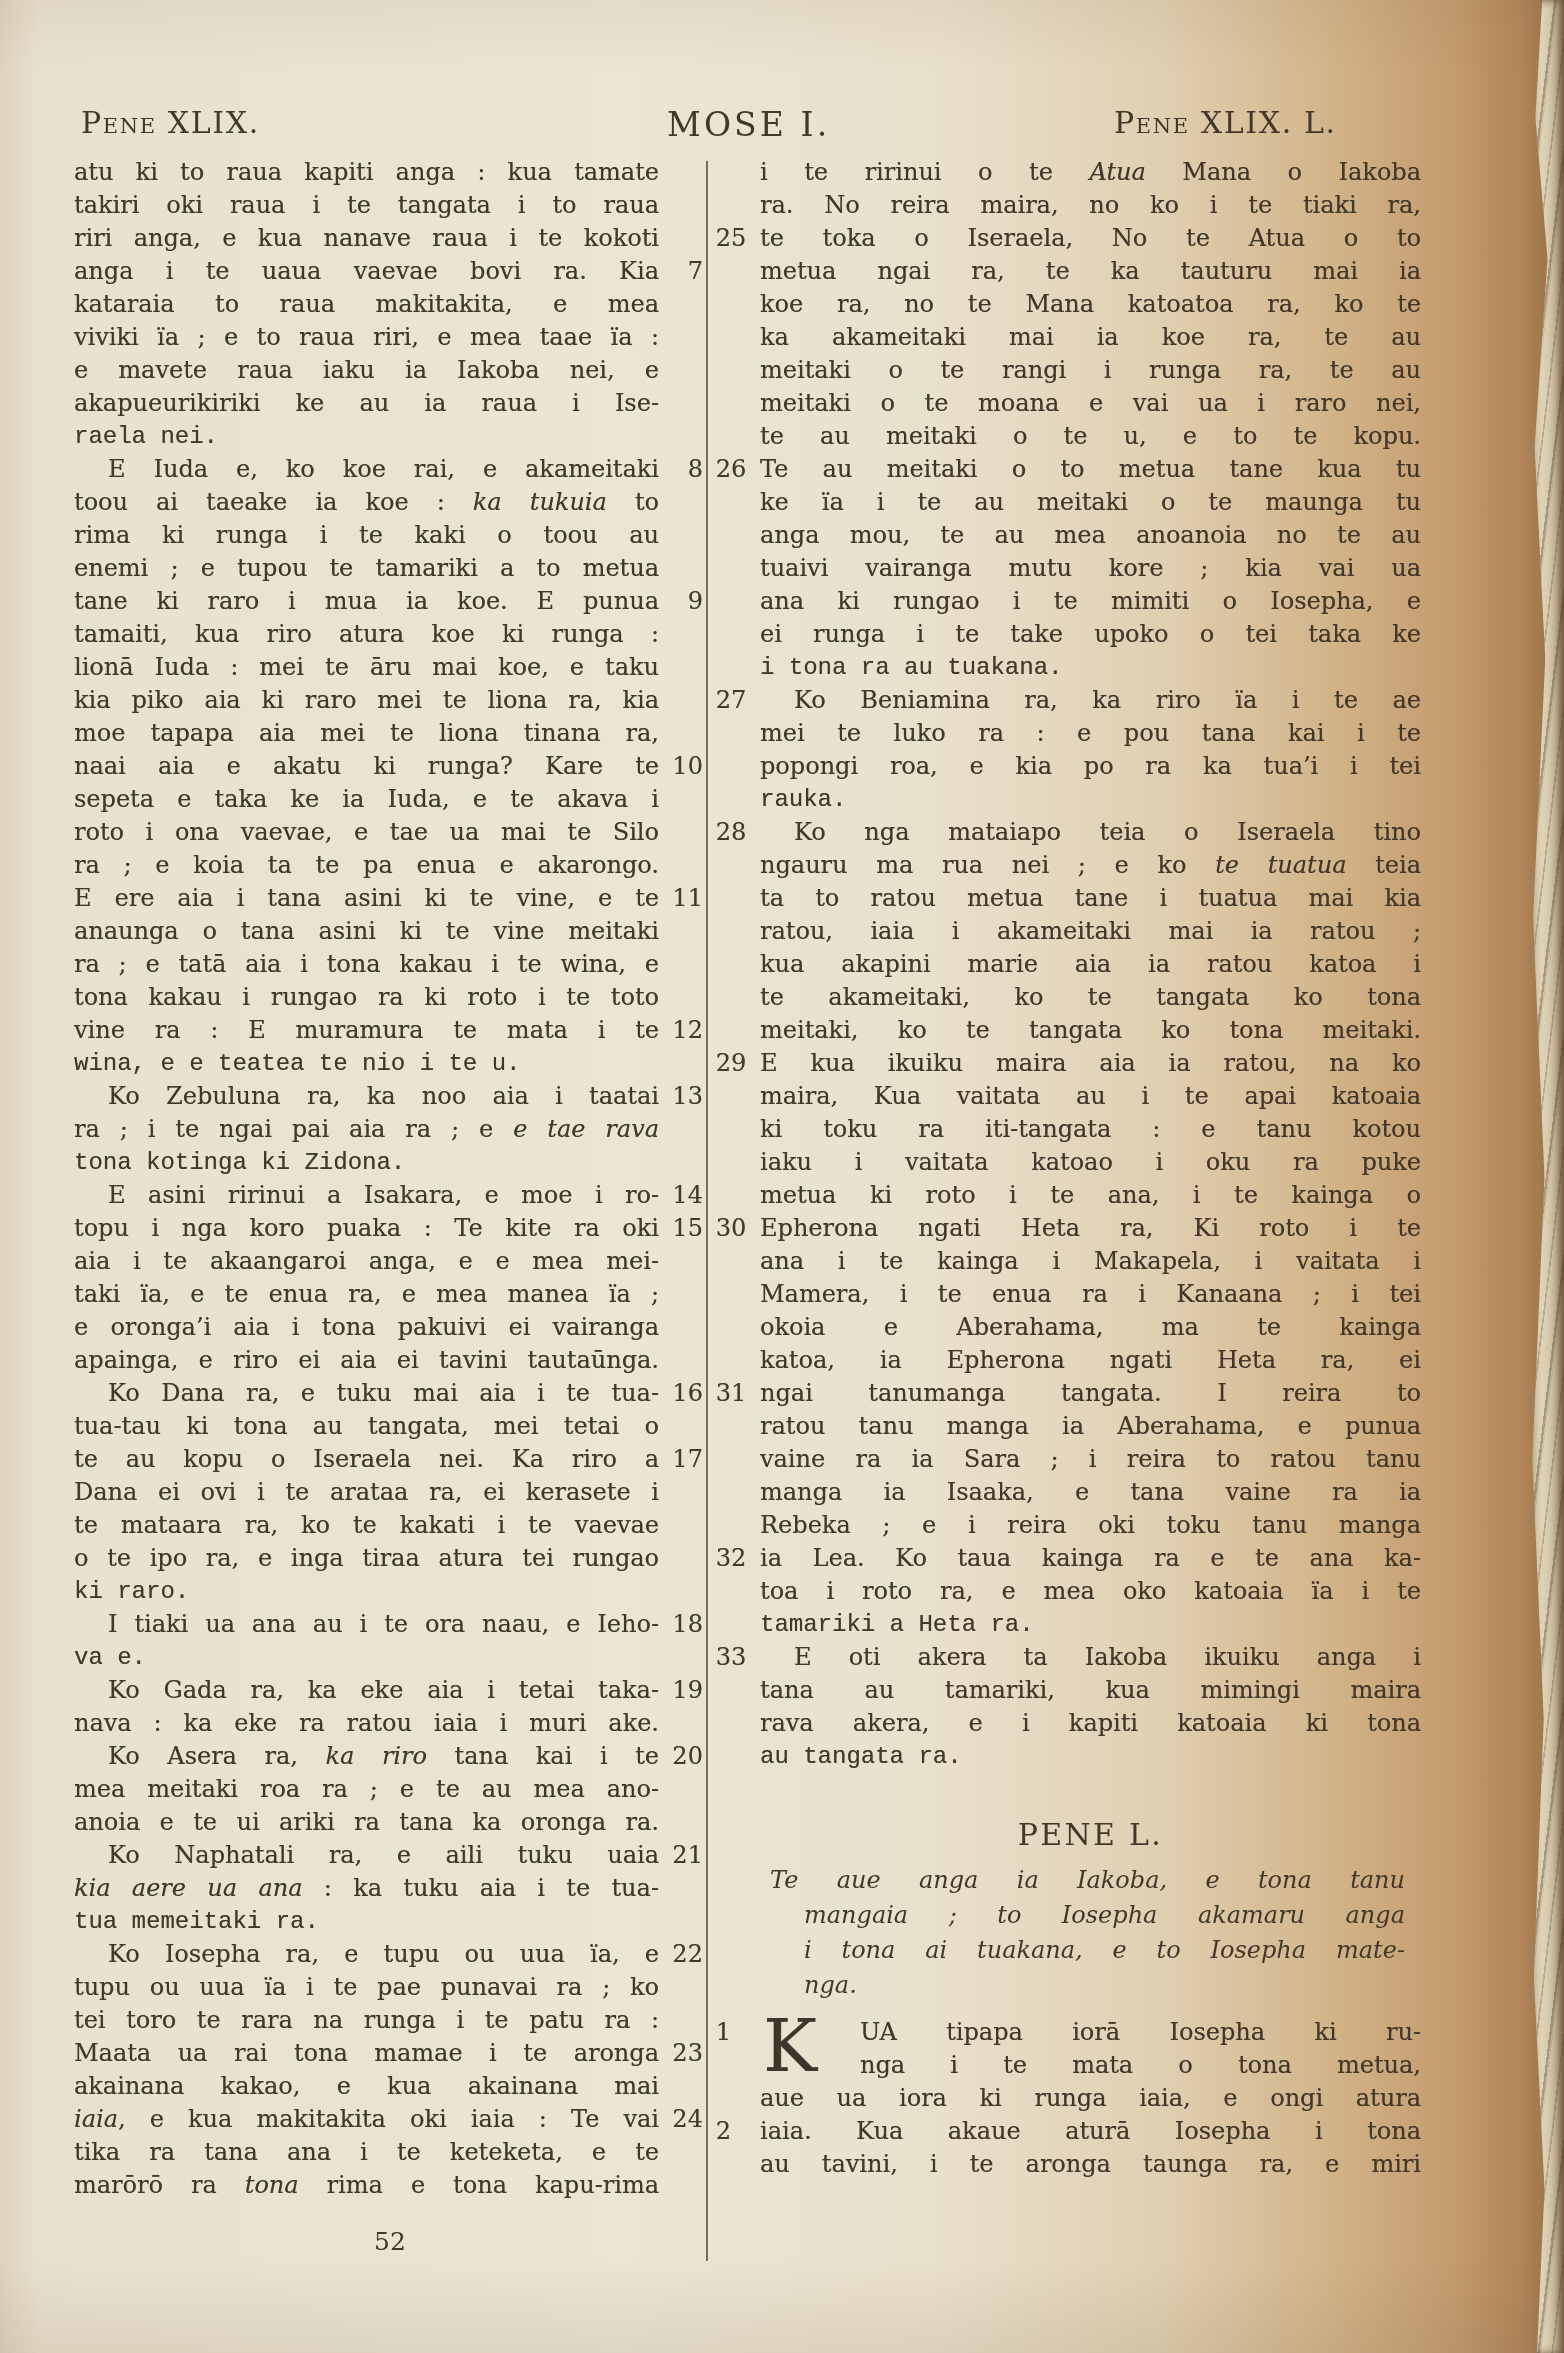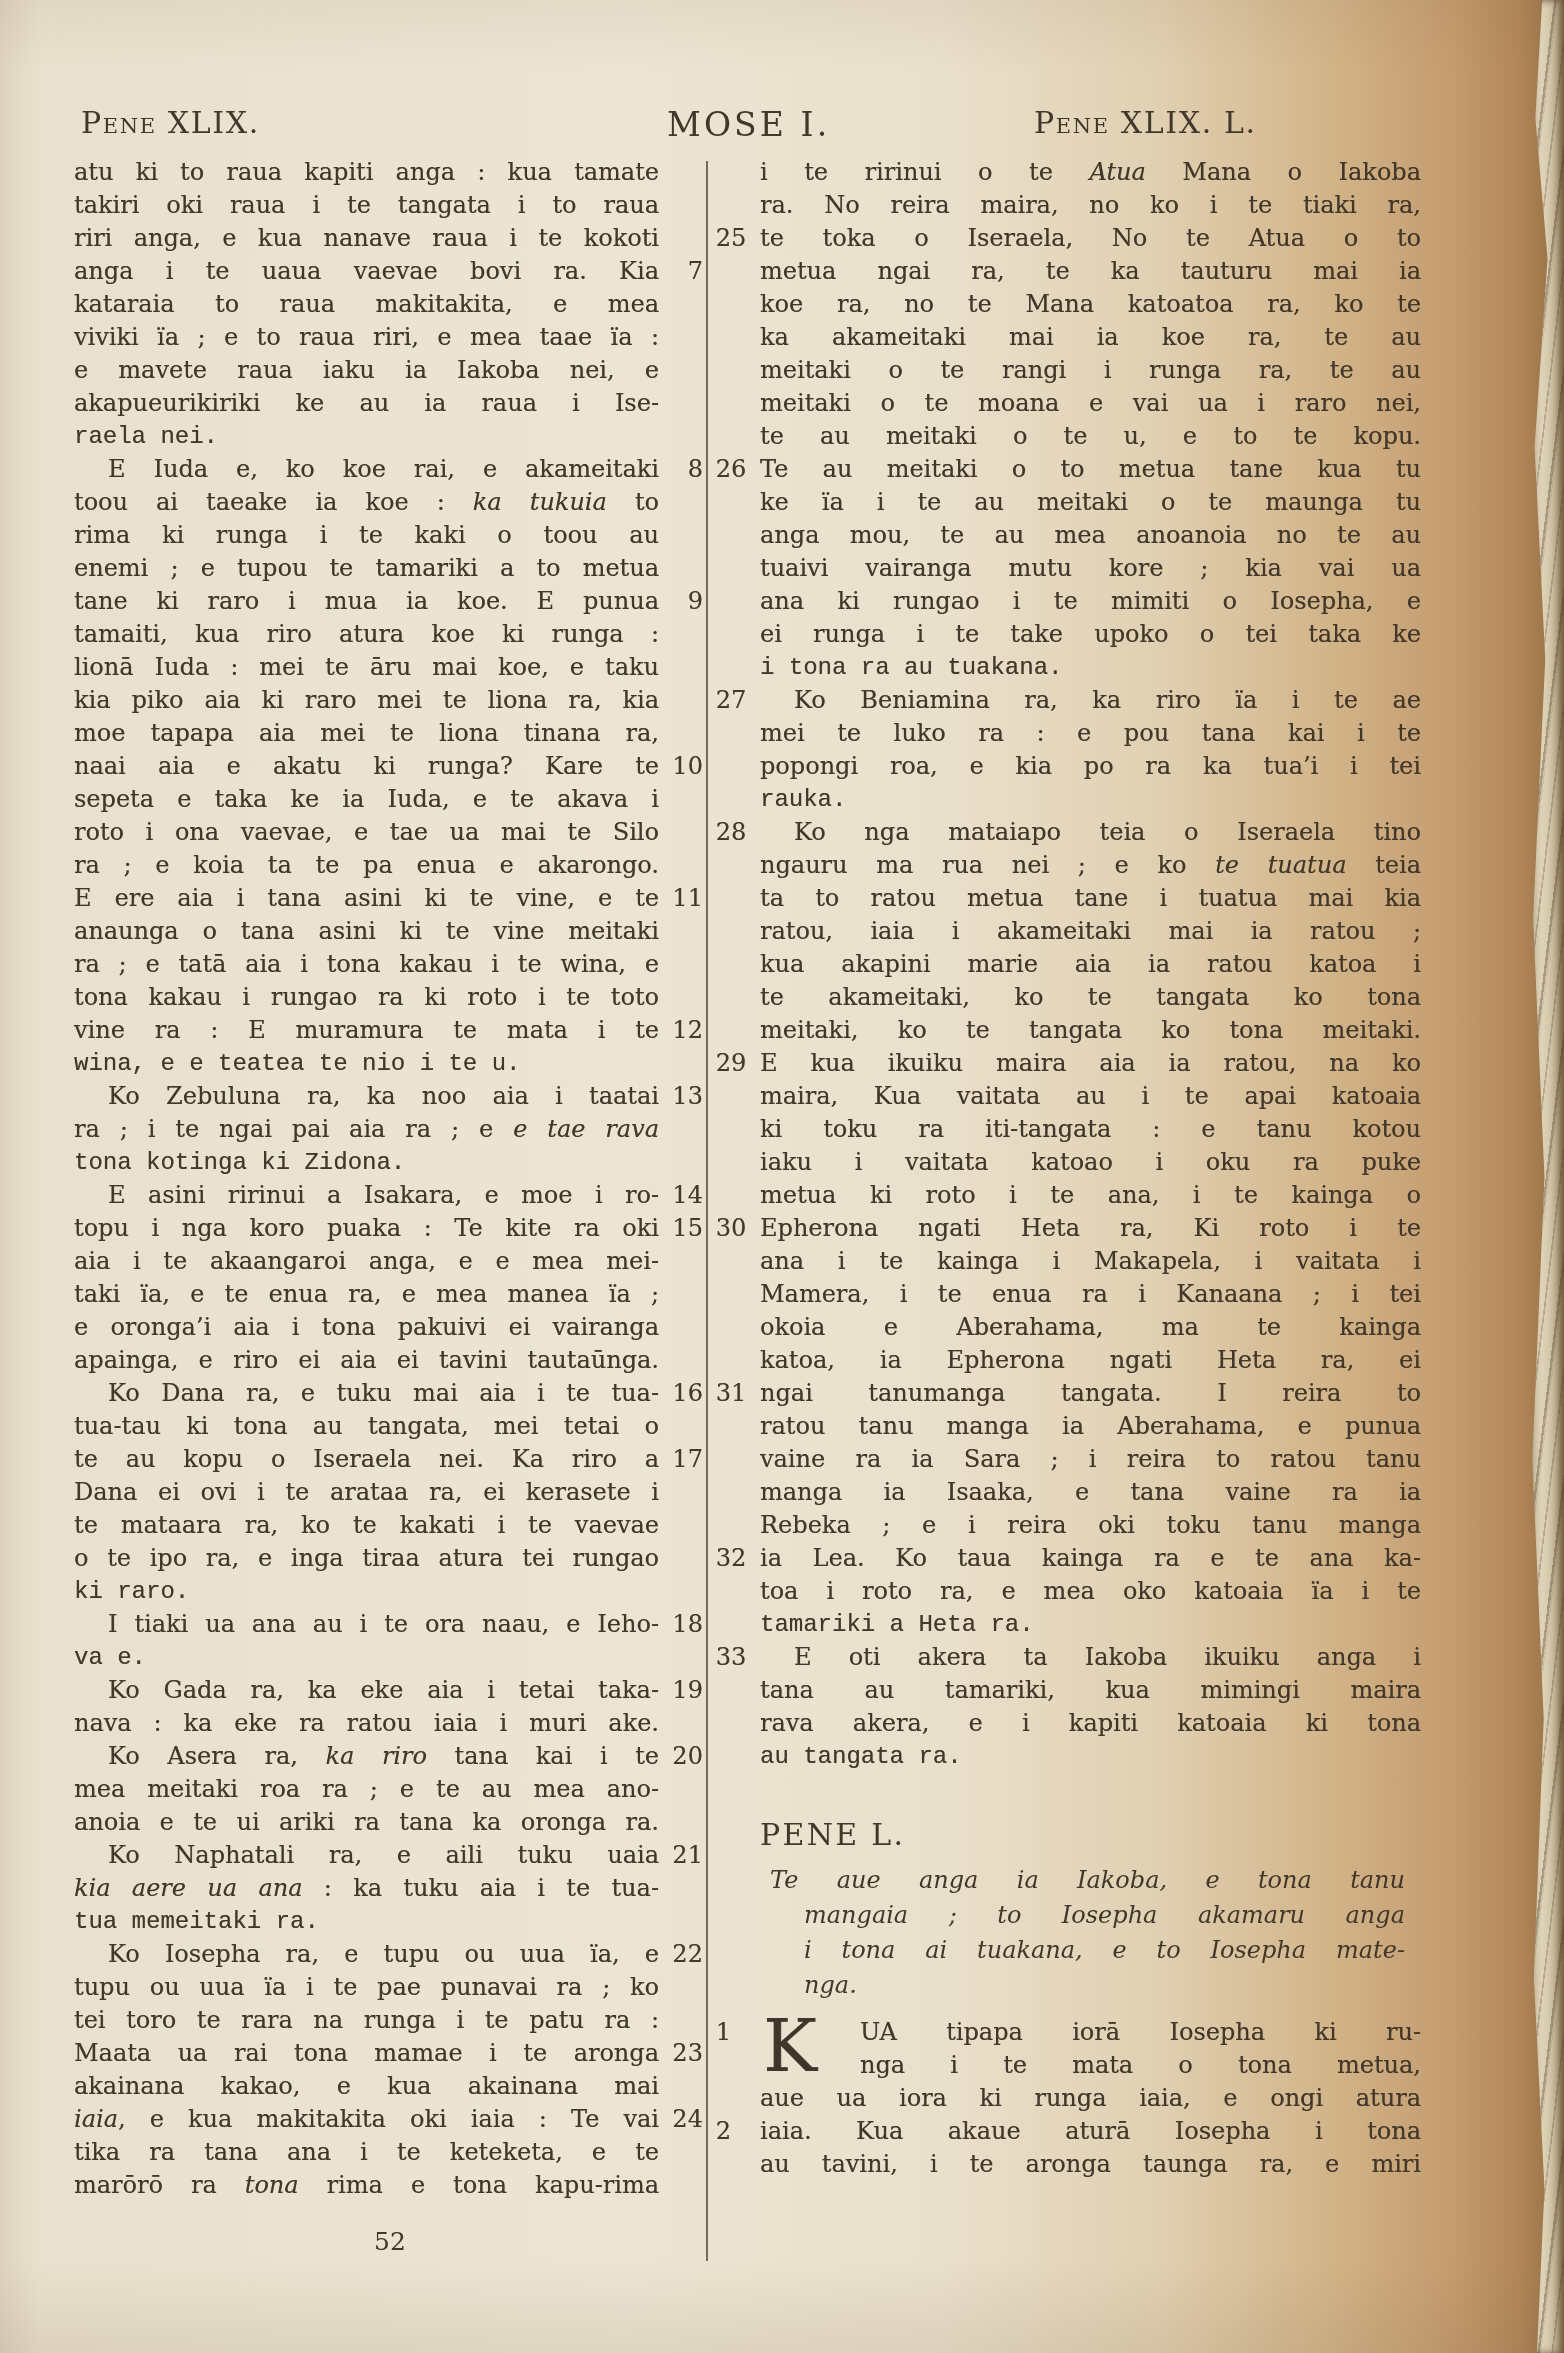--- a/index.html
+++ b/index.html
@@ -12,41 +12,41 @@
     background:
       linear-gradient(180deg, rgba(120,95,65,.08), rgba(0,0,0,0) 3%, rgba(0,0,0,0) 96%, rgba(120,95,65,.12)),
       linear-gradient(90deg, #ddd3bf 0%, #e9e1cf 2.5%, #ece5d4 40%, #e9e0cc 60%, #e0d0b2 74%, #d2b489 85%, #c39b6e 93%, #b2875a 97%, #8f6b41 100%);
   }
   
   .runhead{position:absolute;top:105px;white-space:nowrap;}
   .rh-small{font-size:30px;font-variant:small-caps;letter-spacing:1.6px;}
   .rh-center{font-size:33px;letter-spacing:3.1px;}
   #hdr-left{left:81px;}
   #hdr-center{left:667px;}
-  #hdr-right{left:1034px;}
+  #hdr-right{left:1114px;}
   
   .rule{position:absolute;left:706px;top:161px;width:2.3px;height:2100px;background:rgba(74,60,44,.72);}
   
   .col{position:absolute;top:156px;font-size:24px;line-height:33px;}
   #col-left{left:74px;width:632px;}
   #col-right{left:711px;width:710px;}
   .row{display:flex;box-sizing:border-box;height:33px;}
   .ln{box-sizing:border-box;text-align:justify;text-align-last:justify;white-space:normal;
       text-shadow:0.2px 0 0 rgba(65,55,42,.55);}
   #col-left .ln{width:585px;}
   #col-right .ln{width:661px;}
   .ln.end{text-align-last:left;font-family:Liberation Mono, monospace;}
   .ln.ind{text-indent:34px;}
   .ln.pad{padding-left:100px;}
   .it{font-style:italic;}
   .vnum{box-sizing:border-box;font-size:24px;color:#46392a;text-shadow:0.2px 0 0 rgba(65,55,42,.5);}
   .vnum.side-r{width:47px;text-align:right;padding-right:3.1px;}
   .vnum.side-l{width:49px;text-align:left;padding-left:4.7px;}
   
-  .chap-title{margin:43px 0 0 49px;width:661px;font-size:30px;letter-spacing:2.3px;line-height:38px;}
+  .chap-title{margin:43px 0 0 49px;width:661px;text-align:center;font-size:30px;letter-spacing:2.3px;line-height:38px;}
   .summary{margin:9.4px 0 0 59px;width:635px;font-style:italic;font-size:24px;}
   .sum-ln{text-align:justify;text-align-last:justify;line-height:35px;height:35px;box-sizing:border-box;}
   .sum-ln.cont{padding-left:34px;}
   .sum-ln.end{text-align-last:left;}
   #chap-rows{margin-top:12.5px;}
   .capline{position:relative;}
   .dropcap{position:absolute;left:3.1px;top:-6.3px;font-size:72px;line-height:72px;color:#3f352a;
            text-shadow:0.4px 0 0 rgba(65,55,42,.6);}
   
   .pageno{position:absolute;left:74px;top:2227px;width:632px;text-align:center;font-size:25px;}

